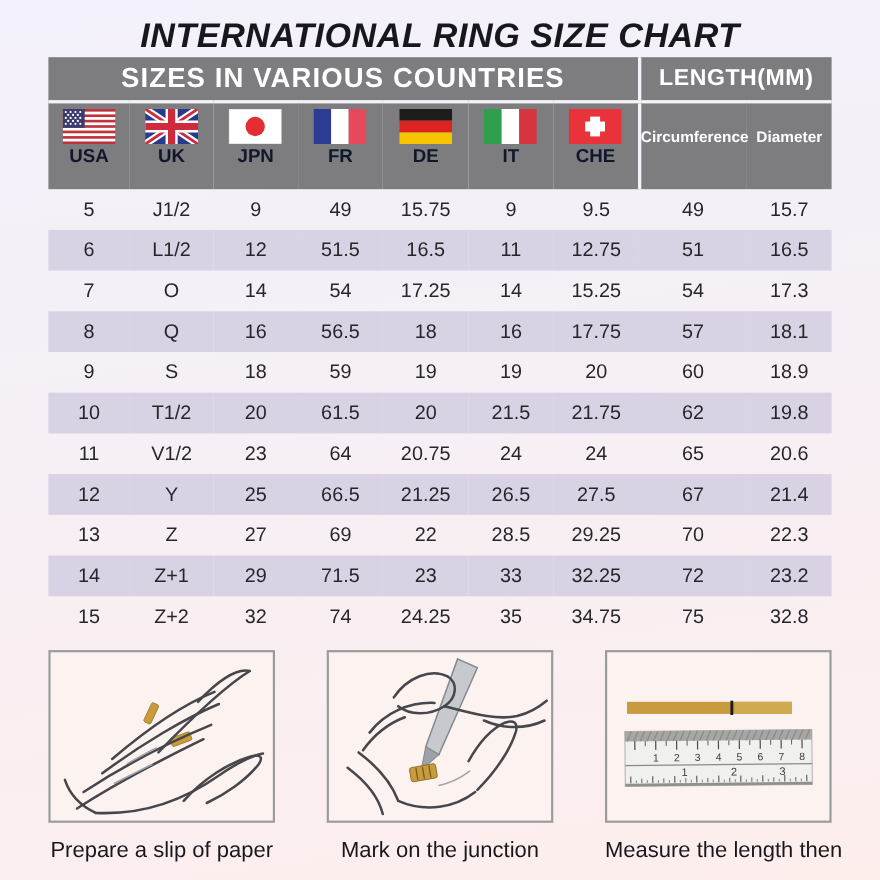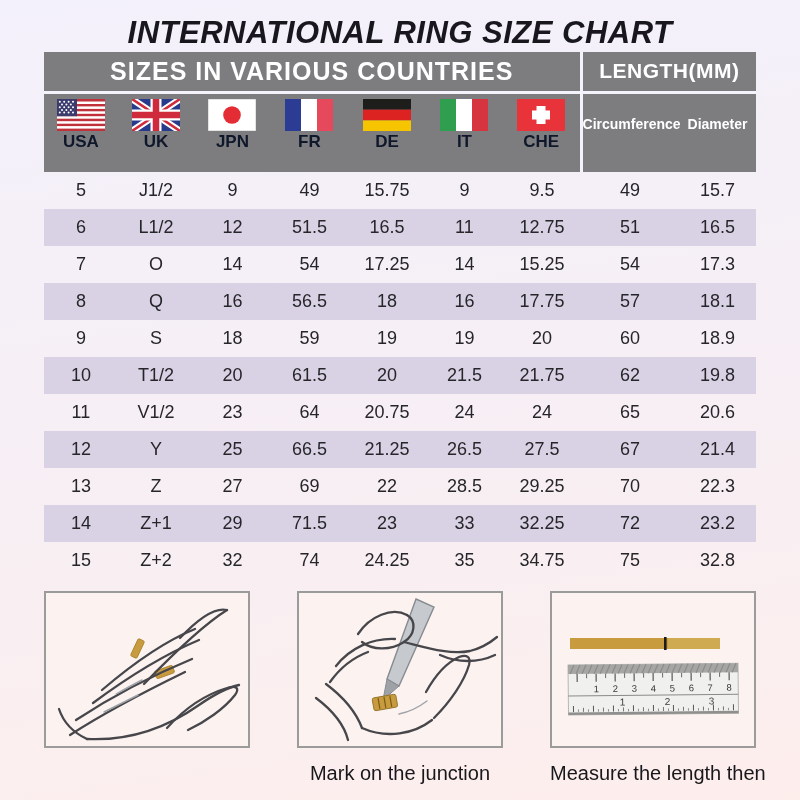--- a/index.html
+++ b/index.html
@@ -319,21 +319,21 @@
           <path class="ink" d="M30 127C68 102 112 80 146 66"></path>
           <path class="ink" d="M24 142C58 120 100 98 139 79"></path>
           <path class="ink" d="M13 116C17 128 26 139 41 146"></path>
           <path class="ink" d="M41 146C82 148 119 136 153 112C169 101 183 94 193 92"></path>
           <path class="ink" d="M121 135C139 115 161 101 181 95C190 92 194 95 189 102C178 116 159 129 142 137"></path>
           <path class="ink-thin" d="M70 101C79 96 88 91 96 87"></path>
           <path class="ink-thin" d="M58 119C70 113 82 107 92 102"></path>
         </svg>
       </div>
       <figcaption>
-        <br>
+        <span>Prepare a slip of paper</span><br>
       </figcaption>
     </figure>
 
     <figure class="step">
       <div class="illo">
         <svg viewBox="0 0 202 153">
           <polygon points="117,6 135,14 100,93 88,86" fill="#c6cace" stroke="#878b90" stroke-width="1.4"></polygon>
           <polygon points="88,86 100,93 84,107" fill="#9ea2a7" stroke="#878b90" stroke-width="1"></polygon>
           <path d="M84 107L79 113" stroke="#55585c" stroke-width="2" stroke-linecap="round"></path>
           <g transform="rotate(-10 86 110)">

